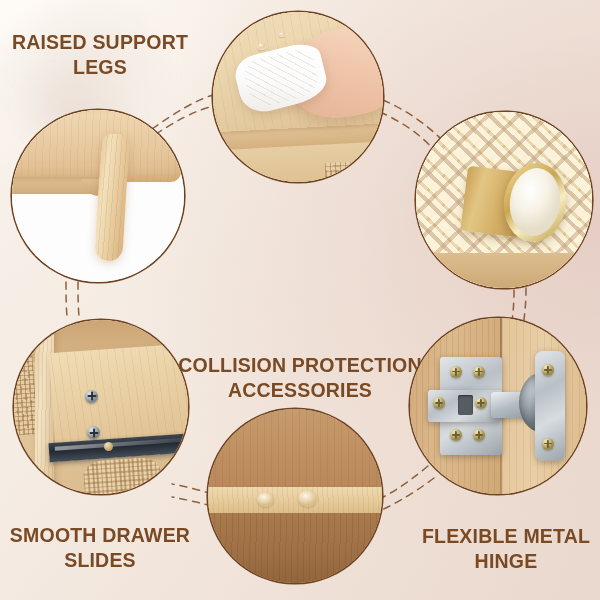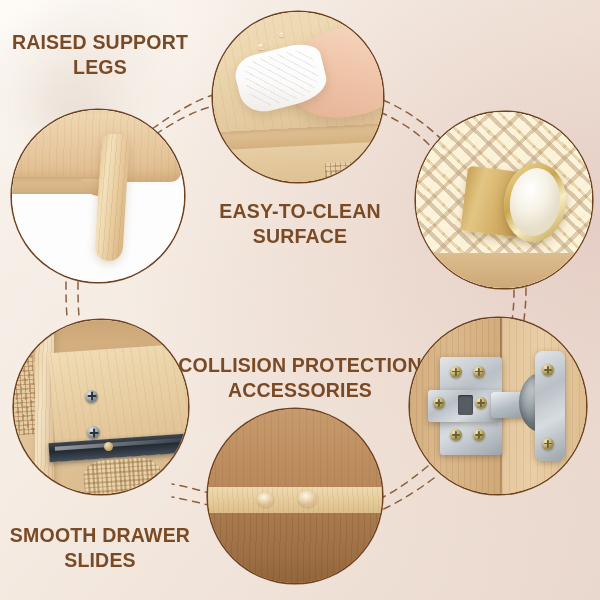--- a/index.html
+++ b/index.html
@@ -259,22 +259,20 @@
       <div class="drop" style="left:39%;top:12%;width:6px;height:5px;"></div>
       <div class="drop" style="left:18%;top:34%;width:7px;height:6px;"></div>
       <div class="drop" style="left:33%;top:47%;width:11px;height:8px;"></div>
       <div class="drop" style="left:22%;top:52%;width:6px;height:5px;"></div>
       <div class="drop" style="left:48%;top:24%;width:5px;height:4px;"></div>
       <div class="drop" style="left:57%;top:16%;width:7px;height:5px;"></div>
       <div class="hand"></div>
       <div class="cloth"></div>
     </div>
   </div>
-  <div class="label" style="left:198px;top:199px;width:204px;">EASY-TO-CLEAN
-SURFACE</div>
 
   <div class="node" style="left:416px;top:112px;width:176px;height:176px;">
     <div class="photo">
       <div class="knob-bg"></div>
       <div class="rattan-weave"></div>
       <div class="rattan-dots"></div>
       <div class="knob-wood-strip"></div>
       <div class="knob-stem"></div>
       <div class="knob-ring"></div>
       <div class="knob-face"></div>
@@ -331,14 +329,16 @@
       <div class="hg-screw" style="left:23%;top:27%;"></div>
       <div class="hg-screw" style="left:36%;top:27%;"></div>
       <div class="hg-screw" style="left:23%;top:63%;"></div>
       <div class="hg-screw" style="left:36%;top:63%;"></div>
       <div class="hg-screw" style="left:13%;top:45%;"></div>
       <div class="hg-screw" style="left:37%;top:45%;"></div>
       <div class="hg-screw" style="left:75%;top:26%;"></div>
       <div class="hg-screw" style="left:75%;top:68%;"></div>
     </div>
   </div>
+  <div class="label" style="left:412px;top:524px;width:188px;">FLEXIBLE METAL
+HINGE</div>
 
 </div>
 
 </body></html>

